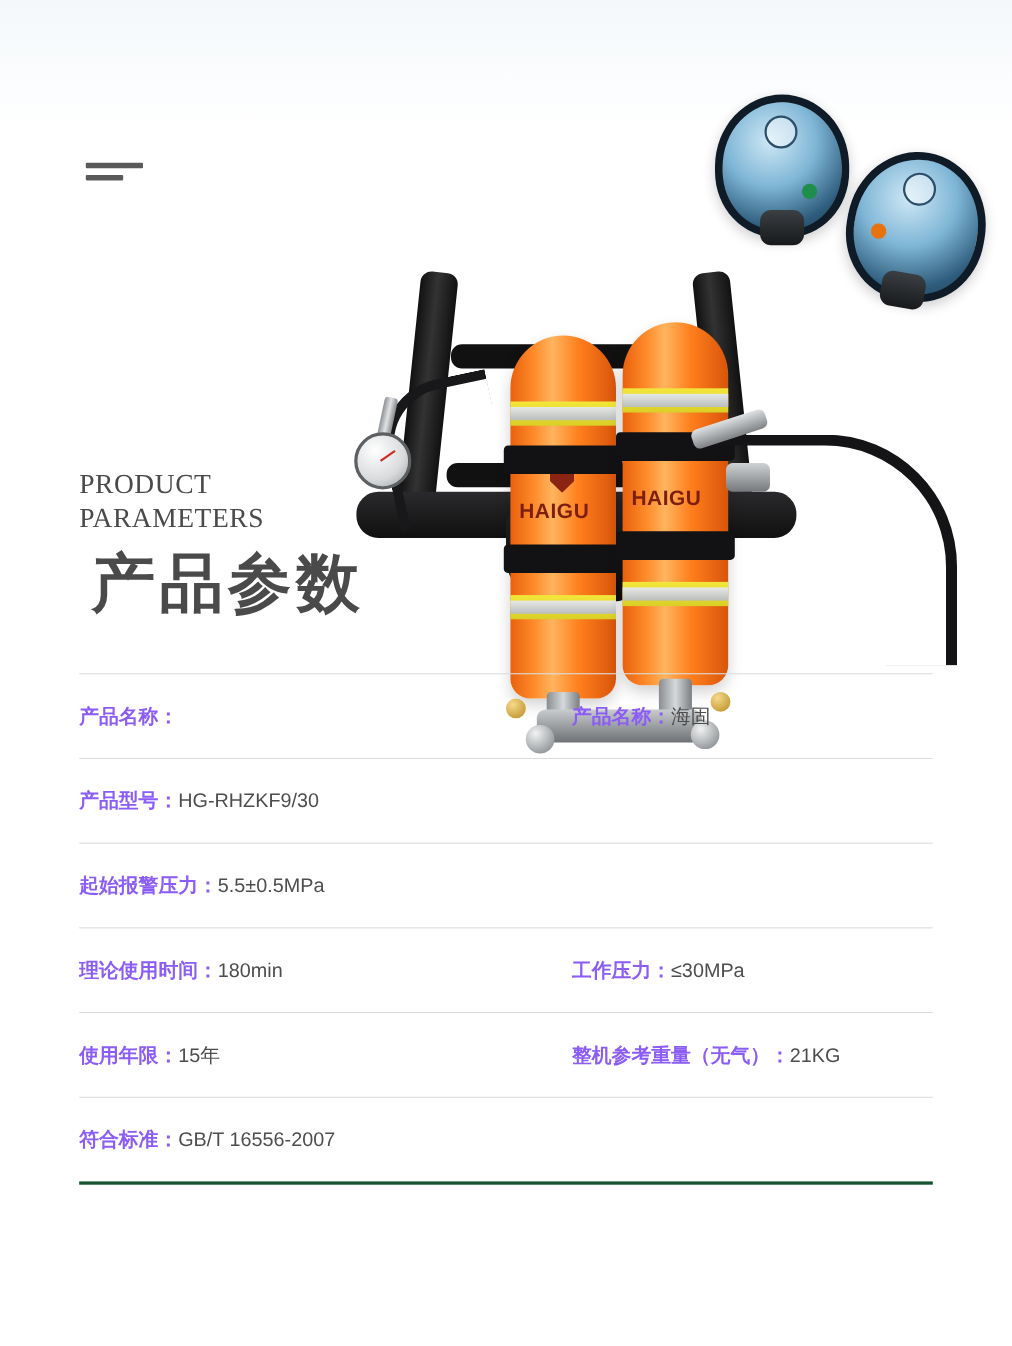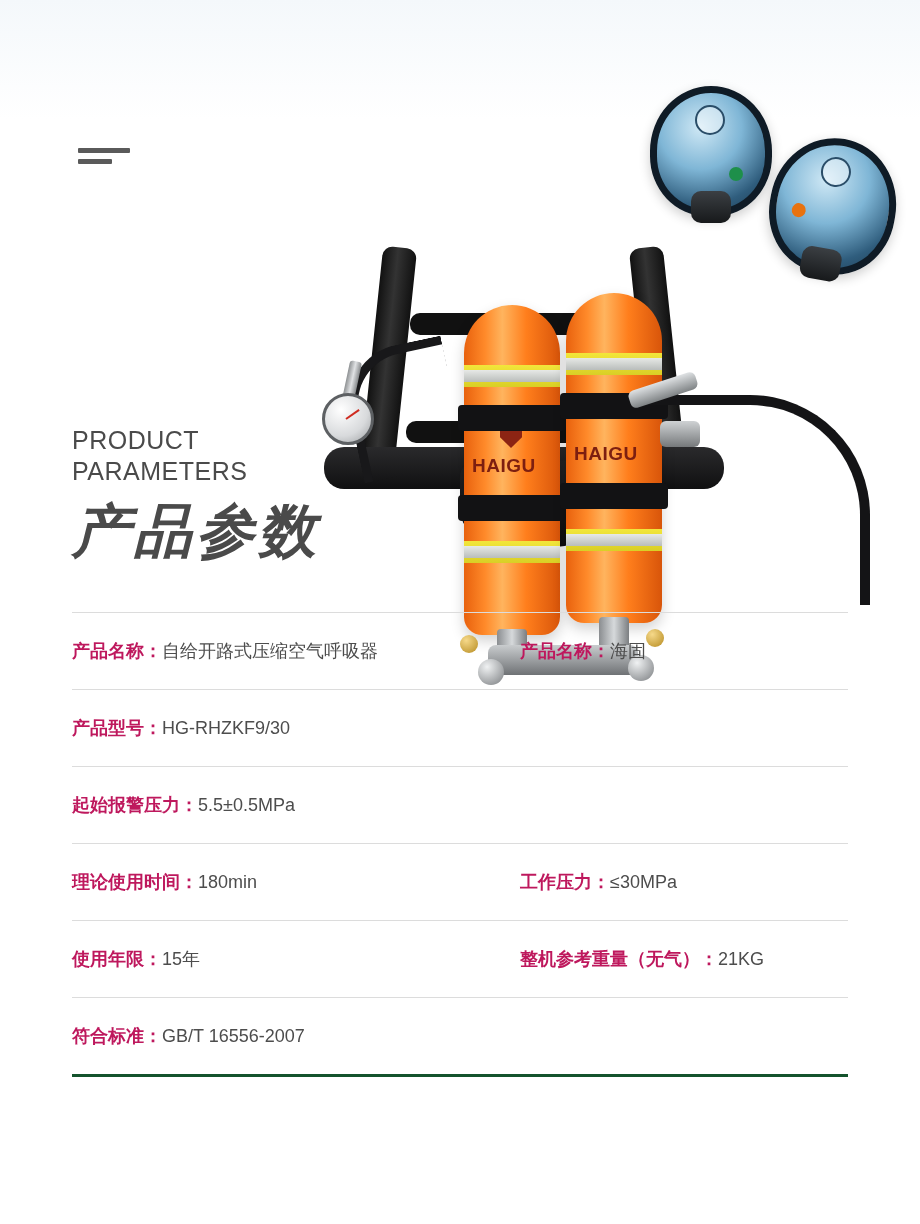--- a/index.html
+++ b/index.html
@@ -312,29 +312,29 @@
     top: 425px;
     width: 420px;
   }
   .title-en {
     font-size: 25px;
     line-height: 1.25;
     letter-spacing: 0.5px;
     color: #4a4a4a;
     font-weight: 400;
     margin: 0;
+    font-family: Liberation Serif, serif;
   }
   .title-cn {
     font-size: 58px;
     font-weight: bold;
     color: #4a4a4a;
     letter-spacing: 4px;
-    margin: 8px 0 0 0;
+    margin: 8px 0 0 11px;
     line-height: 1.2;
-    font-style: italic;
   }
 
   
   .params {
     position: absolute;
     left: 72px;
     top: 612px;
     width: 776px;
   }
   .param-row {
@@ -352,21 +352,21 @@
     align-items: baseline;
     padding-right: 10px;
     box-sizing: border-box;
   }
   .param-cell.right {
     padding-left: 60px;
   }
   .param-label {
     font-size: 18px;
     font-weight: bold;
-    color: #be185d;
+    color: #8b5cf6;
     white-space: nowrap;
   }
   .param-value {
     font-size: 18px;
     color: #4d4d4d;
     white-space: nowrap;
   }
 </style>
 </head>
 <body>
@@ -452,21 +452,20 @@
     <div>PARAMETERS</div>
   </div>
   <div class="title-cn">产品参数</div>
 </div>
 
 <div class="params">
 
   <div class="param-row">
     <div class="param-cell">
       <span class="param-label">产品名称：</span>
-      <span class="param-value">自给开路式压缩空气呼吸器</span>
     </div>
     <div class="param-cell right">
       <span class="param-label">产品名称：</span>
       <span class="param-value">海固</span>
     </div>
   </div>
 
   <div class="param-row">
     <div class="param-cell">
       <span class="param-label">产品型号：</span>

